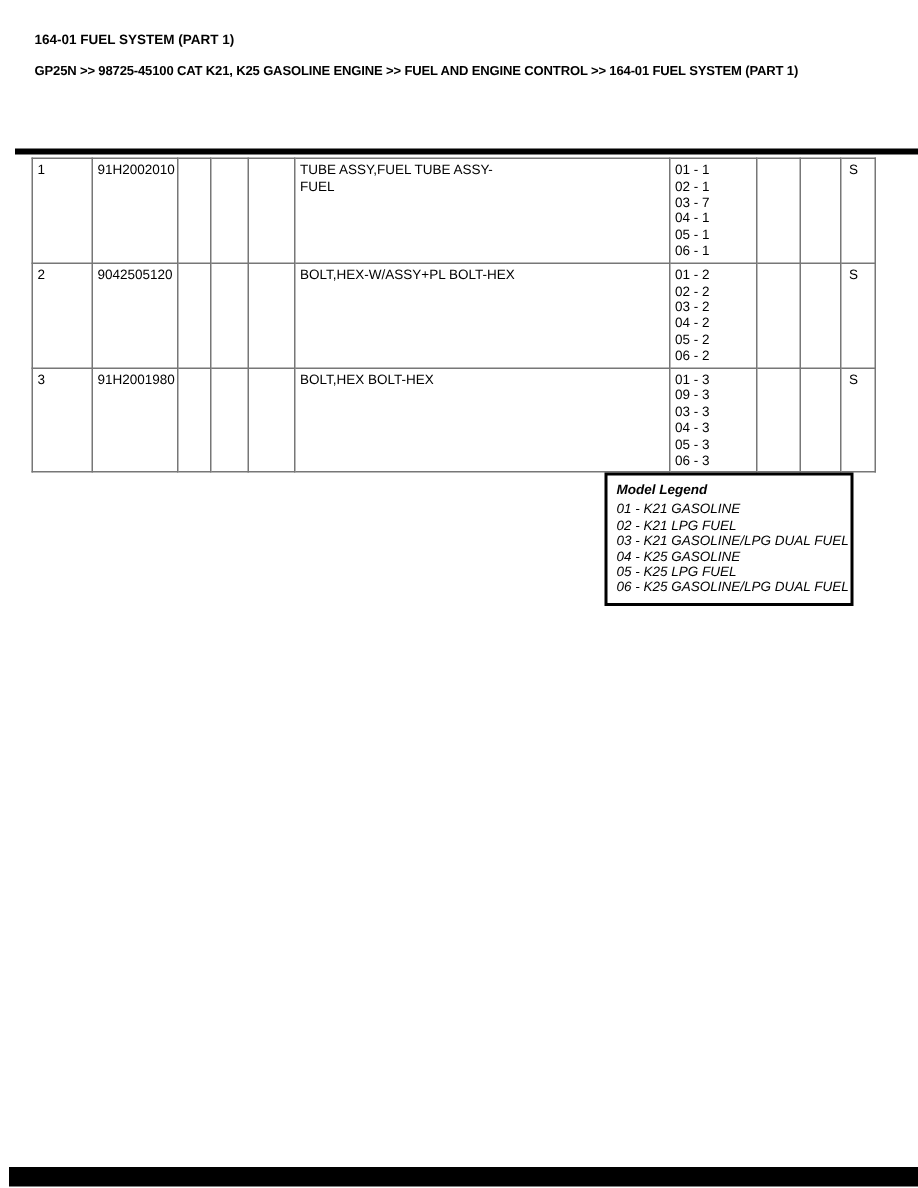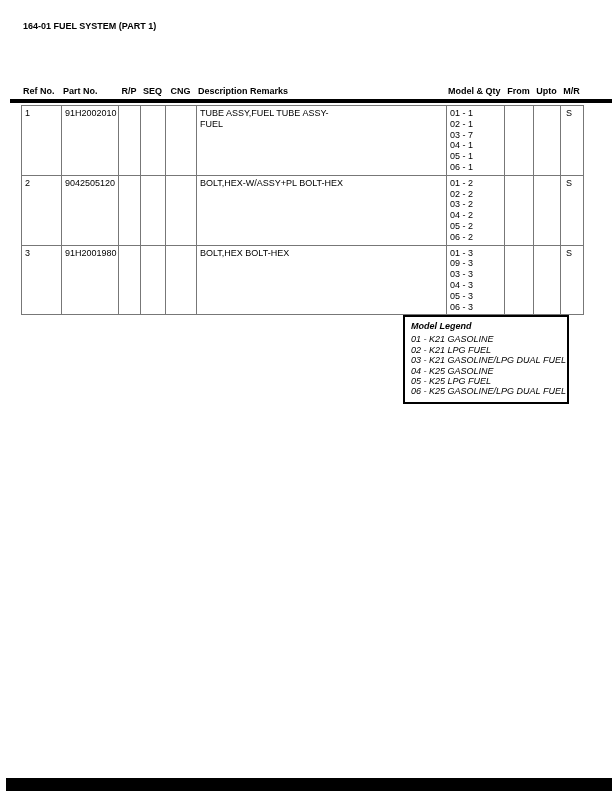--- a/index.html
+++ b/index.html
@@ -75,33 +75,22 @@
     width: 606px; height: 13px; background: #000;
   }
 </style>
 </head>
 <body>
 
 <div class="page">
 
   <div class="page-title">164-01 FUEL SYSTEM (PART 1)</div>
 
+  <div class="breadcrumb">GP25N &gt;&gt; 98725-45100 CAT K21, K25 GASOLINE ENGINE &gt;&gt; FUEL AND ENGINE CONTROL &gt;&gt; 164-01 FUEL SYSTEM (PART 1)</div>
 
-  <div class="col-headers">
-    <div class="h c0">Ref No.</div>
-    <div class="h c1">Part No.</div>
-    <div class="h c2">R/P</div>
-    <div class="h c3">SEQ</div>
-    <div class="h c4">CNG</div>
-    <div class="h c5">Description Remarks</div>
-    <div class="h c6">Model &amp; Qty</div>
-    <div class="h c7">From</div>
-    <div class="h c8">Upto</div>
-    <div class="h c9">M/R</div>
-  </div>
 
   <div class="header-rule"></div>
 
   <table class="parts">
     <colgroup>
       <col style="width:40px">
         <col style="width:57px">
         <col style="width:22px">
       <col style="width:25px">
         <col style="width:31px">

